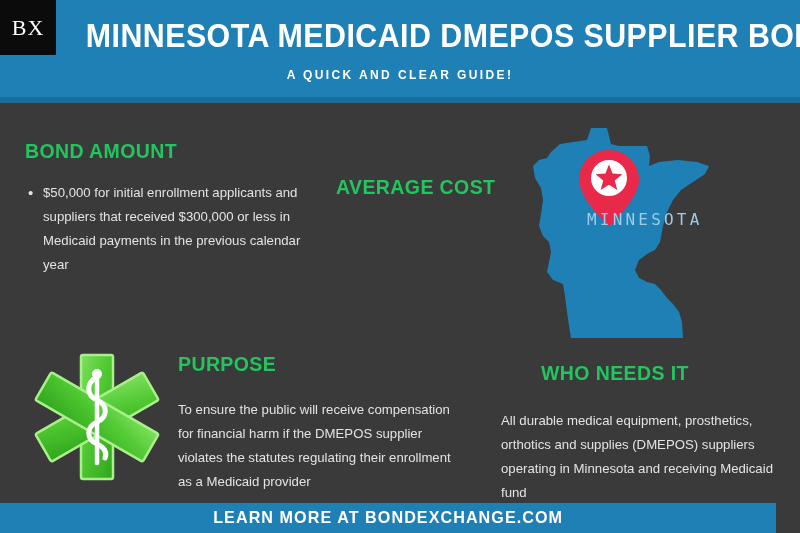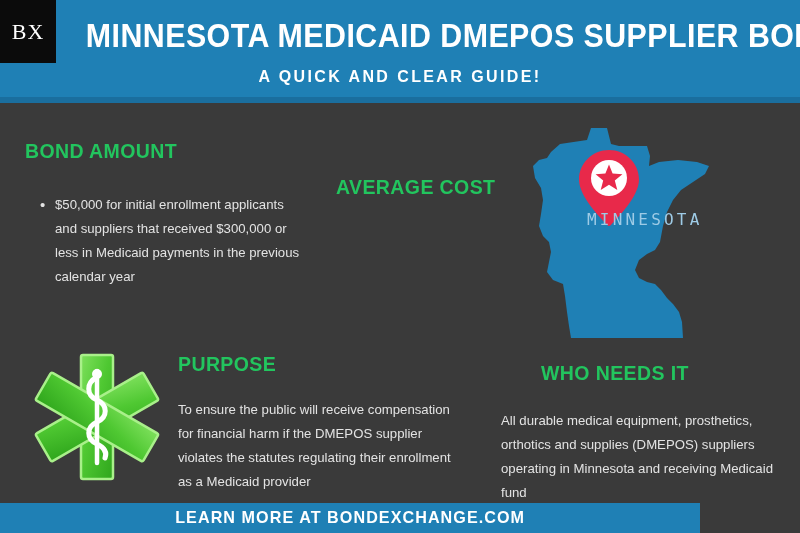--- a/index.html
+++ b/index.html
@@ -33,21 +33,21 @@
     top: 97px;
     width: 800px;
     height: 6px;
     background: #1a6e9e;
   }
   .logo-box {
     position: absolute;
     left: 0;
     top: 0;
     width: 56px;
-    height: 63px;
+    height: 55px;
     background: #0b0b0b;
     display: flex;
     align-items: center;
     justify-content: center;
   }
   .logo-text {
     font-family: "Liberation Serif", serif;
     color: #ffffff;
     font-size: 22px;
     letter-spacing: 1px;
@@ -67,41 +67,41 @@
     transform-origin: center top;
     white-space: nowrap;
   }
   .header-sub {
     position: absolute;
     left: 0;
     top: 68px;
     width: 800px;
     text-align: center;
     color: #ffffff;
-    font-size: 16px;
+    font-size: 12px;
     font-weight: bold;
     letter-spacing: 2.4px;
   }
 
   
   .section-title {
     position: absolute;
     color: #22c55e;
     font-size: 19.5px;
     font-weight: bold;
     letter-spacing: 0.4px;
   }
   .section-body {
     position: absolute;
     color: #e3e3e3;
     font-size: 13.2px;
     line-height: 24px;
   }
   ul.bullets {
-    margin: 12px;
+    margin: 0;
     padding: 0 0 0 17px;
     list-style: none;
   }
   ul.bullets li {
     position: relative;
     margin: 0 0 0 0;
     padding: 0;
   }
   ul.bullets li::before {
     content: "\2022";
@@ -148,21 +148,21 @@
     top: 352px;
     width: 126px;
     height: 130px;
   }
 
   
   .footer {
     position: absolute;
     left: 0;
     top: 503px;
-    width: 700px;
+    width: 776px;
     height: 30px;
     background: #1f80b5;
     display: flex;
     align-items: center;
     justify-content: center;
   }
   .footer-text {
     color: #ffffff;
     font-size: 17px;
     font-weight: bold;

